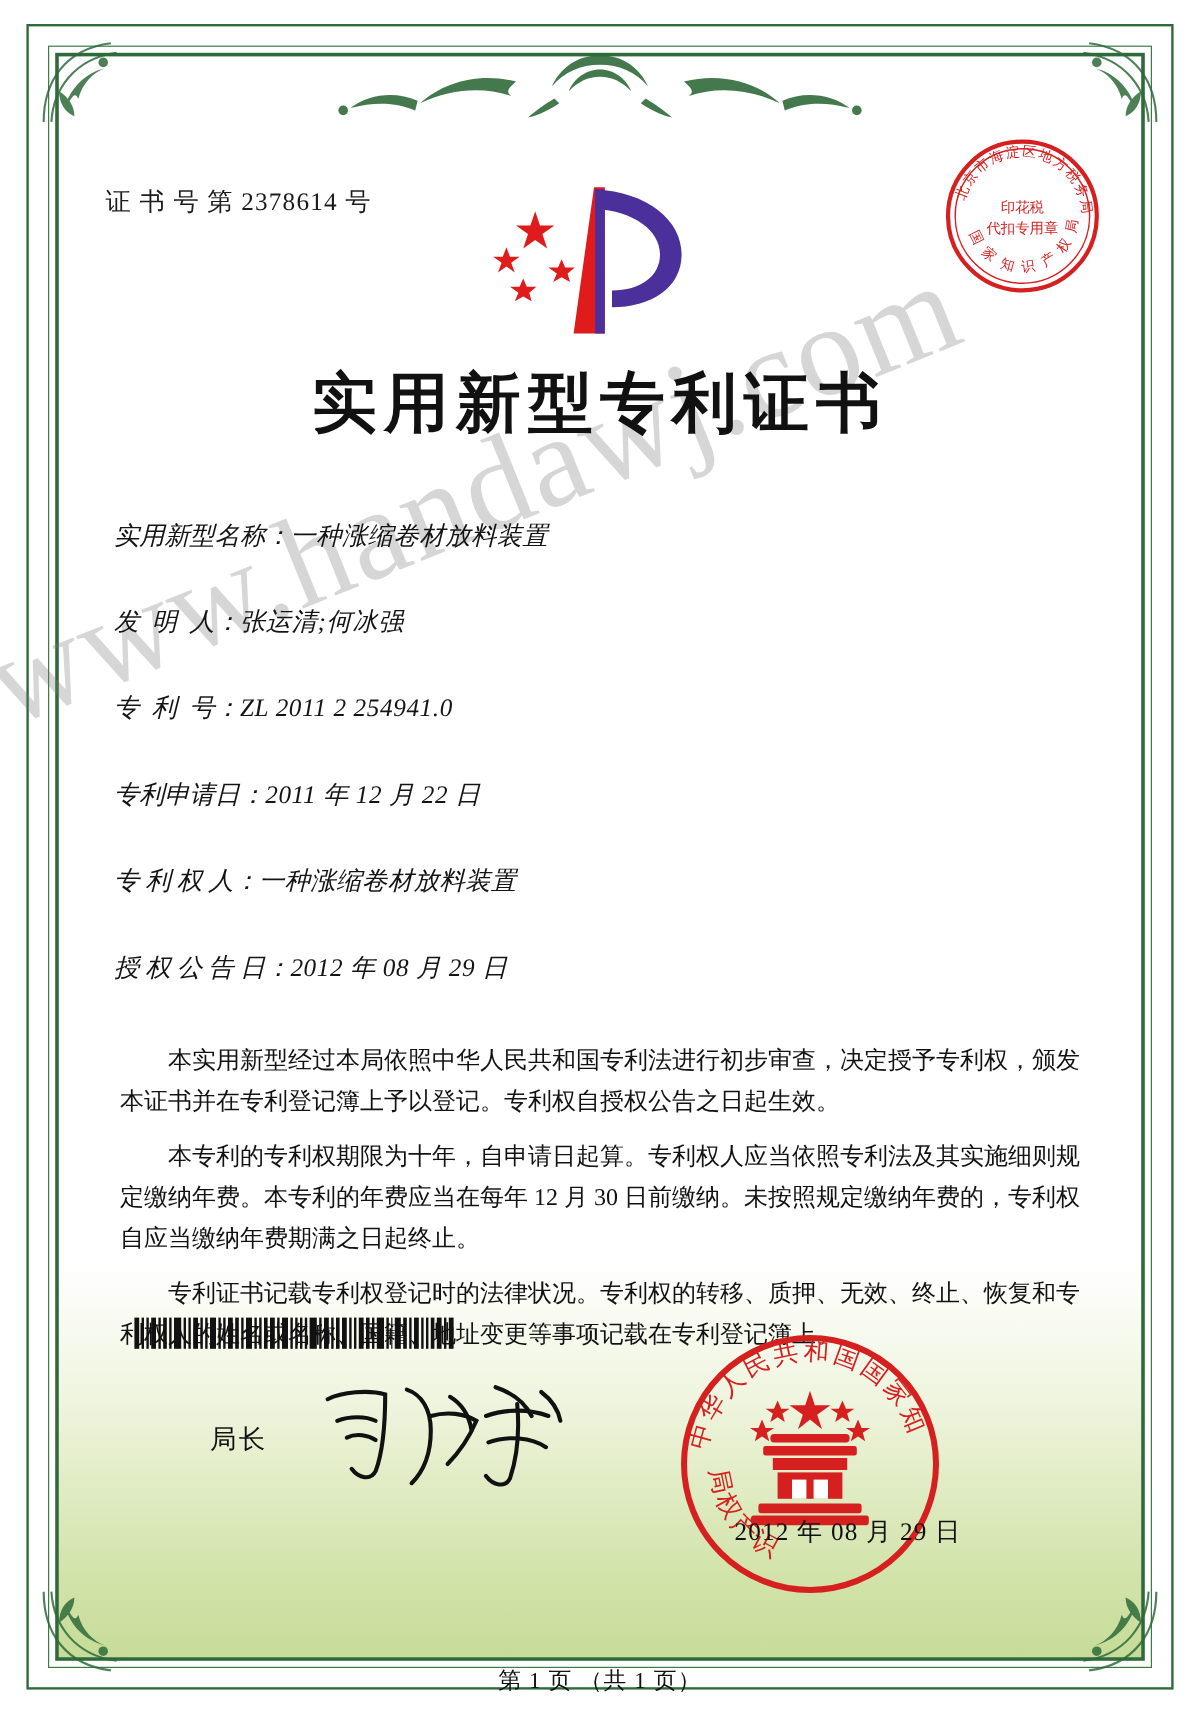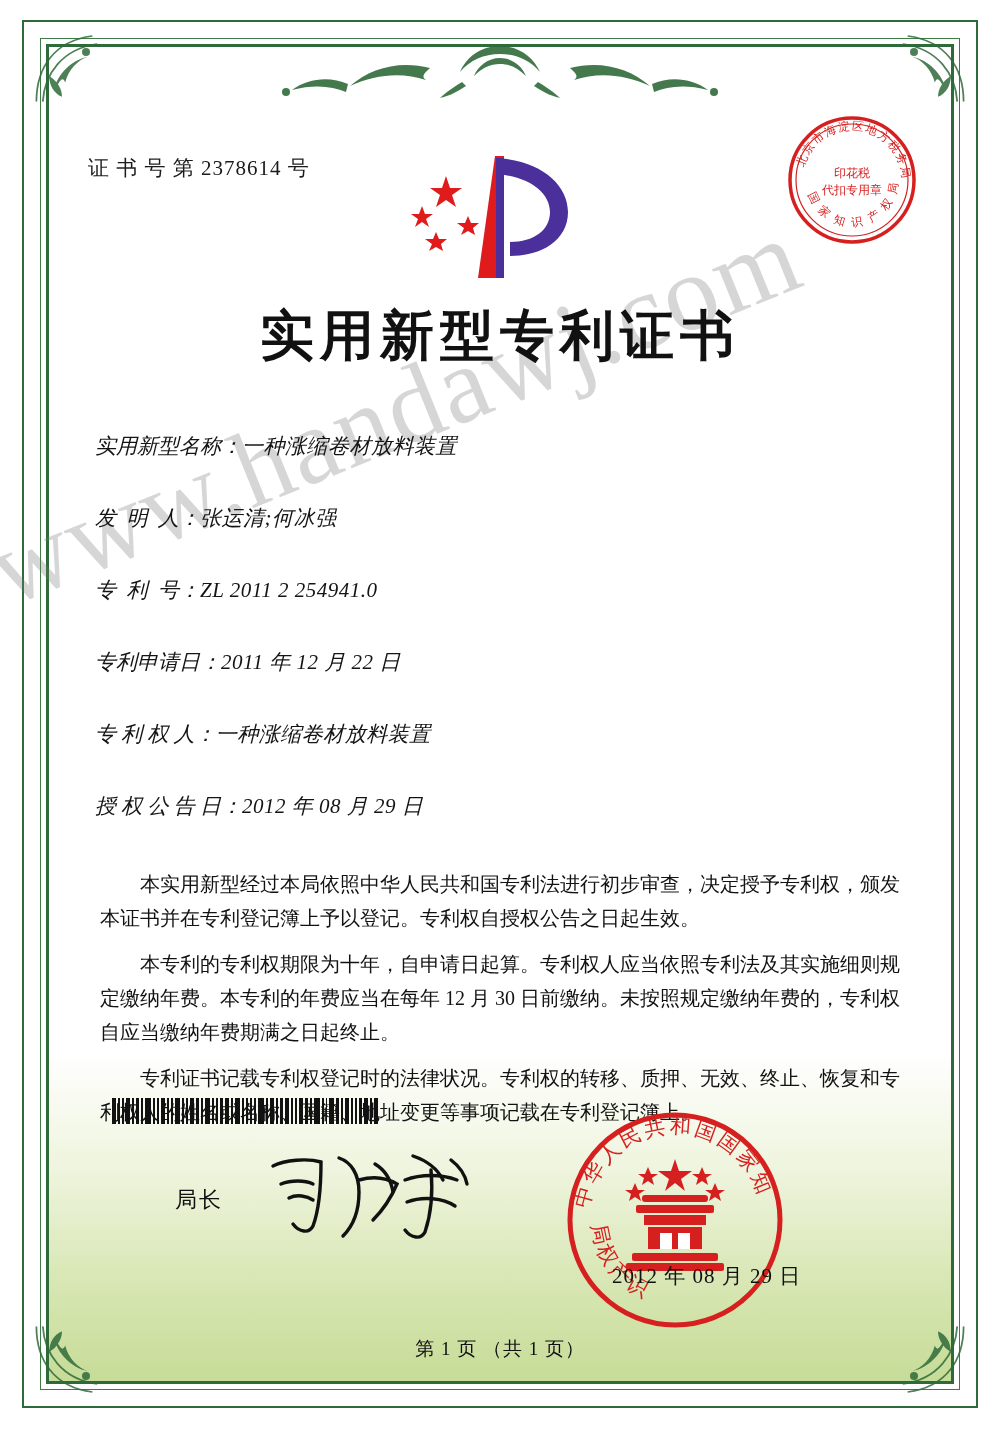--- a/index.html
+++ b/index.html
@@ -223,21 +223,21 @@
     left: 612px;
     top: 1262px;
     font-size: 21px;
     color: #111;
     letter-spacing: 1px;
   }
 
   .page-footer {
     position: absolute;
     left: 0;
-    top: 1336px;
+    top: 1388px;
     width: 1000px;
     text-align: center;
     font-size: 19px;
     color: #111;
     letter-spacing: 1px;
   }
 </style>
 </head>
 <body>
 

